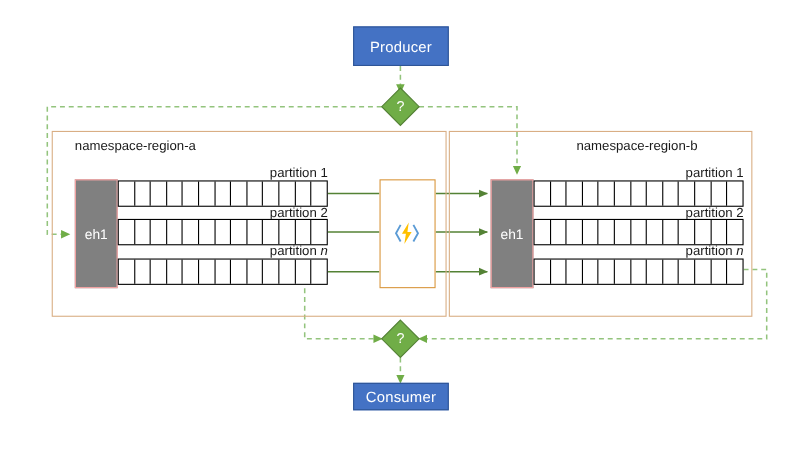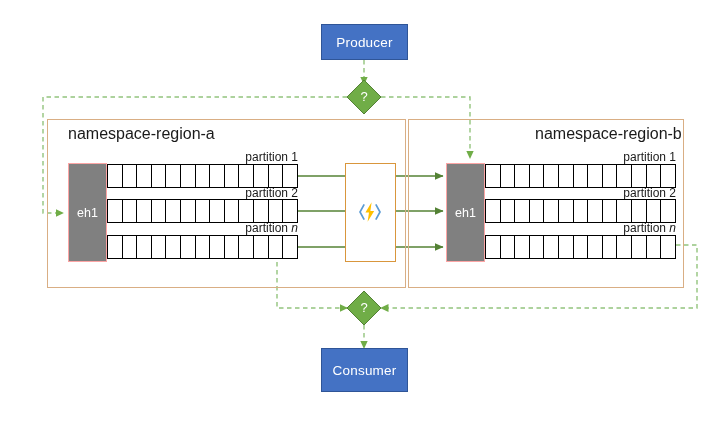--- a/index.html
+++ b/index.html
@@ -12,21 +12,21 @@
 
   
   .endpoint{
     background:#4472c4;border:1px solid #2f5597;color:#ffffff;
     display:flex;align-items:center;justify-content:center;
     font-size:13.5px;letter-spacing:.2px;
   }
 
   
   .namespace{border:1px solid #d9ae84;background:transparent;}
-  .ns-title{position:absolute;font-size:16px;color:#1a1a1a;white-space:nowrap;}
+  .ns-title{position:absolute;font-size:12px;color:#1a1a1a;white-space:nowrap;}
 
   
   .ehbox{
     background:#808080;border:1px solid #fca5a5;color:#ffffff;
     display:flex;align-items:center;justify-content:center;font-size:12.5px;
   }
 
   
   .partition{display:flex;background:#ffffff;border:1.3px solid #000000;box-sizing:border-box;}
   .cell{flex:1 1 auto;border-right:1.3px solid #000000;box-sizing:border-box;}
@@ -80,21 +80,21 @@
   </g>
   <g>
     <path d="M364,291 L381,308 L364,325 L347,308 z" fill="#70ad47" stroke="#538135" stroke-width="1"></path>
   </g>
 </svg>
 
 <div class="node endpoint" style="left:321px;top:24px;width:87px;height:36px;">
   <span>Producer</span>
 </div>
 
-<div class="node endpoint" style="left:321px;top:348px;width:87px;height:44px;">
+<div class="node endpoint" style="left:321px;top:348px;width:87px;height:25px;">
   <span>Consumer</span>
 </div>
 
 <div class="node dtext" style="left:347px;top:89px;">?</div>
 <div class="node dtext" style="left:347px;top:300px;">?</div>
 
 <div class="node namespace" style="left:47px;top:119px;width:359px;height:169px;"></div>
 <div class="ns-title" style="left:68px;top:125px;">namespace-region-a</div>
 
 <div class="node ehbox" style="left:68px;top:163px;width:39px;height:99px;">
@@ -159,21 +159,21 @@
   </div>
 
 <div class="node fnbox" style="left:345px;top:163px;width:51px;height:99px;"></div>
 <svg class="fnicon" style="left:357px;top:199px;" viewBox="0 0 26 26" xmlns="http://www.w3.org/2000/svg">
   <path d="M7.2,5.4 L3.0,13 L7.2,20.6" stroke="#5b9bd5" stroke-width="1.7" fill="none"></path>
   <path d="M18.8,5.4 L23.0,13 L18.8,20.6" stroke="#5b9bd5" stroke-width="1.7" fill="none"></path>
   <path d="M14.6,3.2 L8.4,13.6 L12.0,13.6 L10.6,22.8 L17.2,12.0 L13.4,12.0 z" fill="#ffc000"></path>
 </svg>
 
 <div class="node namespace" style="left:408px;top:119px;width:276px;height:169px;"></div>
-<div class="ns-title" style="left:535px;top:125px;">namespace-region-b</div>
+<div class="ns-title" style="left:524px;top:125px;">namespace-region-b</div>
 
 <div class="node ehbox" style="left:446px;top:163px;width:39px;height:99px;">
   <span>eh1</span>
 </div>
 
 <div class="plabel" style="left:556px;top:150px;width:120px;">
   <span>partition </span><span>1</span>
 </div>
 <div class="node partition" style="left:485px;top:164px;width:191px;height:24px;">
     <div class="cell"></div>

